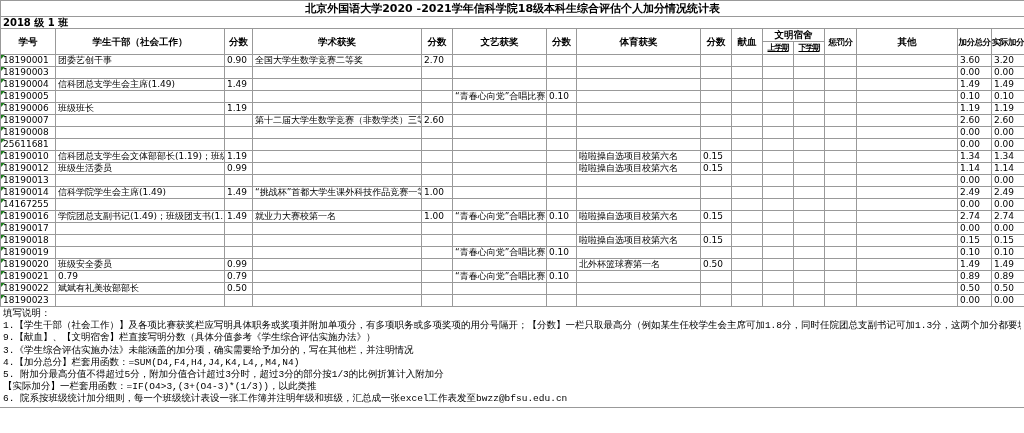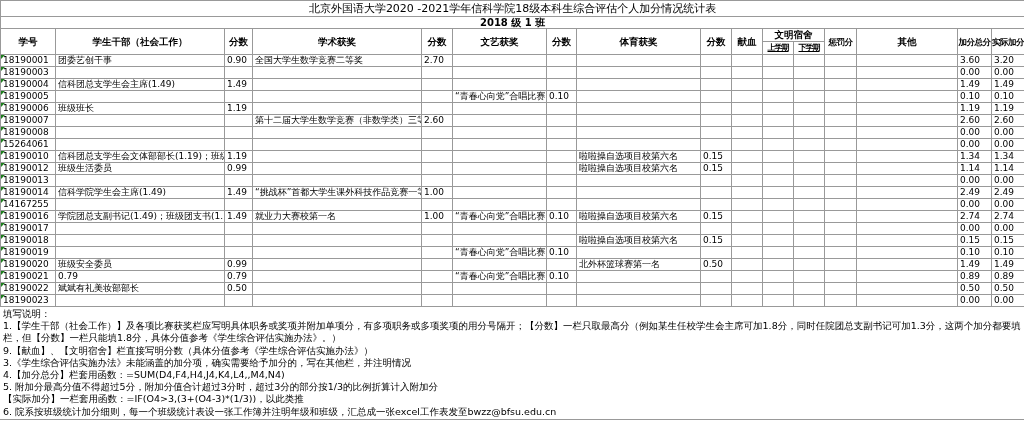--- a/index.html
+++ b/index.html
@@ -11,43 +11,43 @@
     width:1024px;height:433px;background:var(--bg);color:var(--ink);
     font-family:"DejaVu Sans",sans-serif;overflow:hidden;
   }
   table{border-collapse:collapse;table-layout:fixed;width:1024px;}
   td,th{
     border:1px solid var(--grid);
     padding:0 2px;overflow:hidden;white-space:nowrap;
     font-weight:normal;vertical-align:middle;
   }
   tr.title-row td{
-    height:16px;text-align:center;font-weight:normal;font-size:11px;line-height:15px;
+    height:16px;text-align:center;font-weight:bold;font-size:11px;line-height:15px;
   }
   tr.subtitle-row td{
-    height:12px;text-align:center;font-weight:bold;font-size:10px;line-height:11px;
+    height:12px;font-weight:bold;font-size:10px;line-height:11px;
   }
   .sub-gap{width:26px;}
   thead th{
     font-size:9.5px;font-weight:bold;text-align:center;height:13px;line-height:12px;
   }
   th.sub-head{font-size:8px;letter-spacing:-1px;padding:0;text-decoration:underline;}
   th.tight{font-size:8.5px;letter-spacing:-0.5px;padding:0;}
   tbody td{
     font-size:9px;height:12px;line-height:11px;text-align:left;position:relative;
   }
   td.id-cell::before{
     content:"";position:absolute;top:0;left:0;width:0;height:0;
     border-top:4px solid var(--tri);border-right:4px solid transparent;
   }
   #notes{
     padding:1px 3px;font-size:9.5px;line-height:12.2px;white-space:nowrap;overflow:hidden;
     border-bottom:1px solid var(--grid);
   }
-  #notes .note-line{height:12.2px;overflow:hidden;}
+  #notes .note-line{height:12.2px;overflow:hidden;font-family:Liberation Mono, monospace;}
 </style>
 </head>
 <body>
 
 <table>
   <colgroup>
     <col style="width:55px">
       <col style="width:169px">
       <col style="width:28px">
     <col style="width:169px">
@@ -221,21 +221,21 @@
         <td></td>
         <td></td>
         <td></td>
         <td></td>
         <td></td>
         <td></td>
         <td>0.00</td>
         <td>0.00</td>
       </tr>
       <tr>
-        <td class="id-cell">15264061</td>
+        <td class="id-cell">25611681</td>
         <td></td>
         <td></td>
         <td></td>
         <td></td>
         <td></td>
         <td></td>
         <td></td>
         <td></td>
         <td></td>
         <td></td>
@@ -478,20 +478,19 @@
         <td></td>
         <td>0.00</td>
         <td>0.00</td>
       </tr>
     </tbody>
 </table>
 
 <div id="notes">
   <div class="note-line">填写说明：</div>
 <div class="note-line">1.【学生干部（社会工作）】及各项比赛获奖栏应写明具体职务或奖项并附加单项分，有多项职务或多项奖项的用分号隔开；【分数】一栏只取最高分（例如某生任校学生会主席可加1.8分，同时任院团总支副书记可加1.3分，这两个加分都要填在【学生干部（社会工作）】一</div>
-    <div class="note-line">栏，但【分数】一栏只能填1.8分，具体分值参考《学生综合评估实施办法》。）</div>
     <div class="note-line">9.【献血】、【文明宿舍】栏直接写明分数（具体分值参考《学生综合评估实施办法》）</div>
     <div class="note-line">3.《学生综合评估实施办法》未能涵盖的加分项，确实需要给予加分的，写在其他栏，并注明情况</div>
     <div class="note-line">4.【加分总分】栏套用函数：=SUM(D4,F4,H4,J4,K4,L4,,M4,N4)</div>
     <div class="note-line">5. 附加分最高分值不得超过5分，附加分值合计超过3分时，超过3分的部分按1/3的比例折算计入附加分</div>
     <div class="note-line">【实际加分】一栏套用函数：=IF(O4&gt;3,(3+(O4-3)*(1/3))，以此类推</div>
     <div class="note-line">6. 院系按班级统计加分细则，每一个班级统计表设一张工作簿并注明年级和班级，汇总成一张excel工作表发至bwzz@bfsu.edu.cn</div>
   </div>
 
 </body></html>

